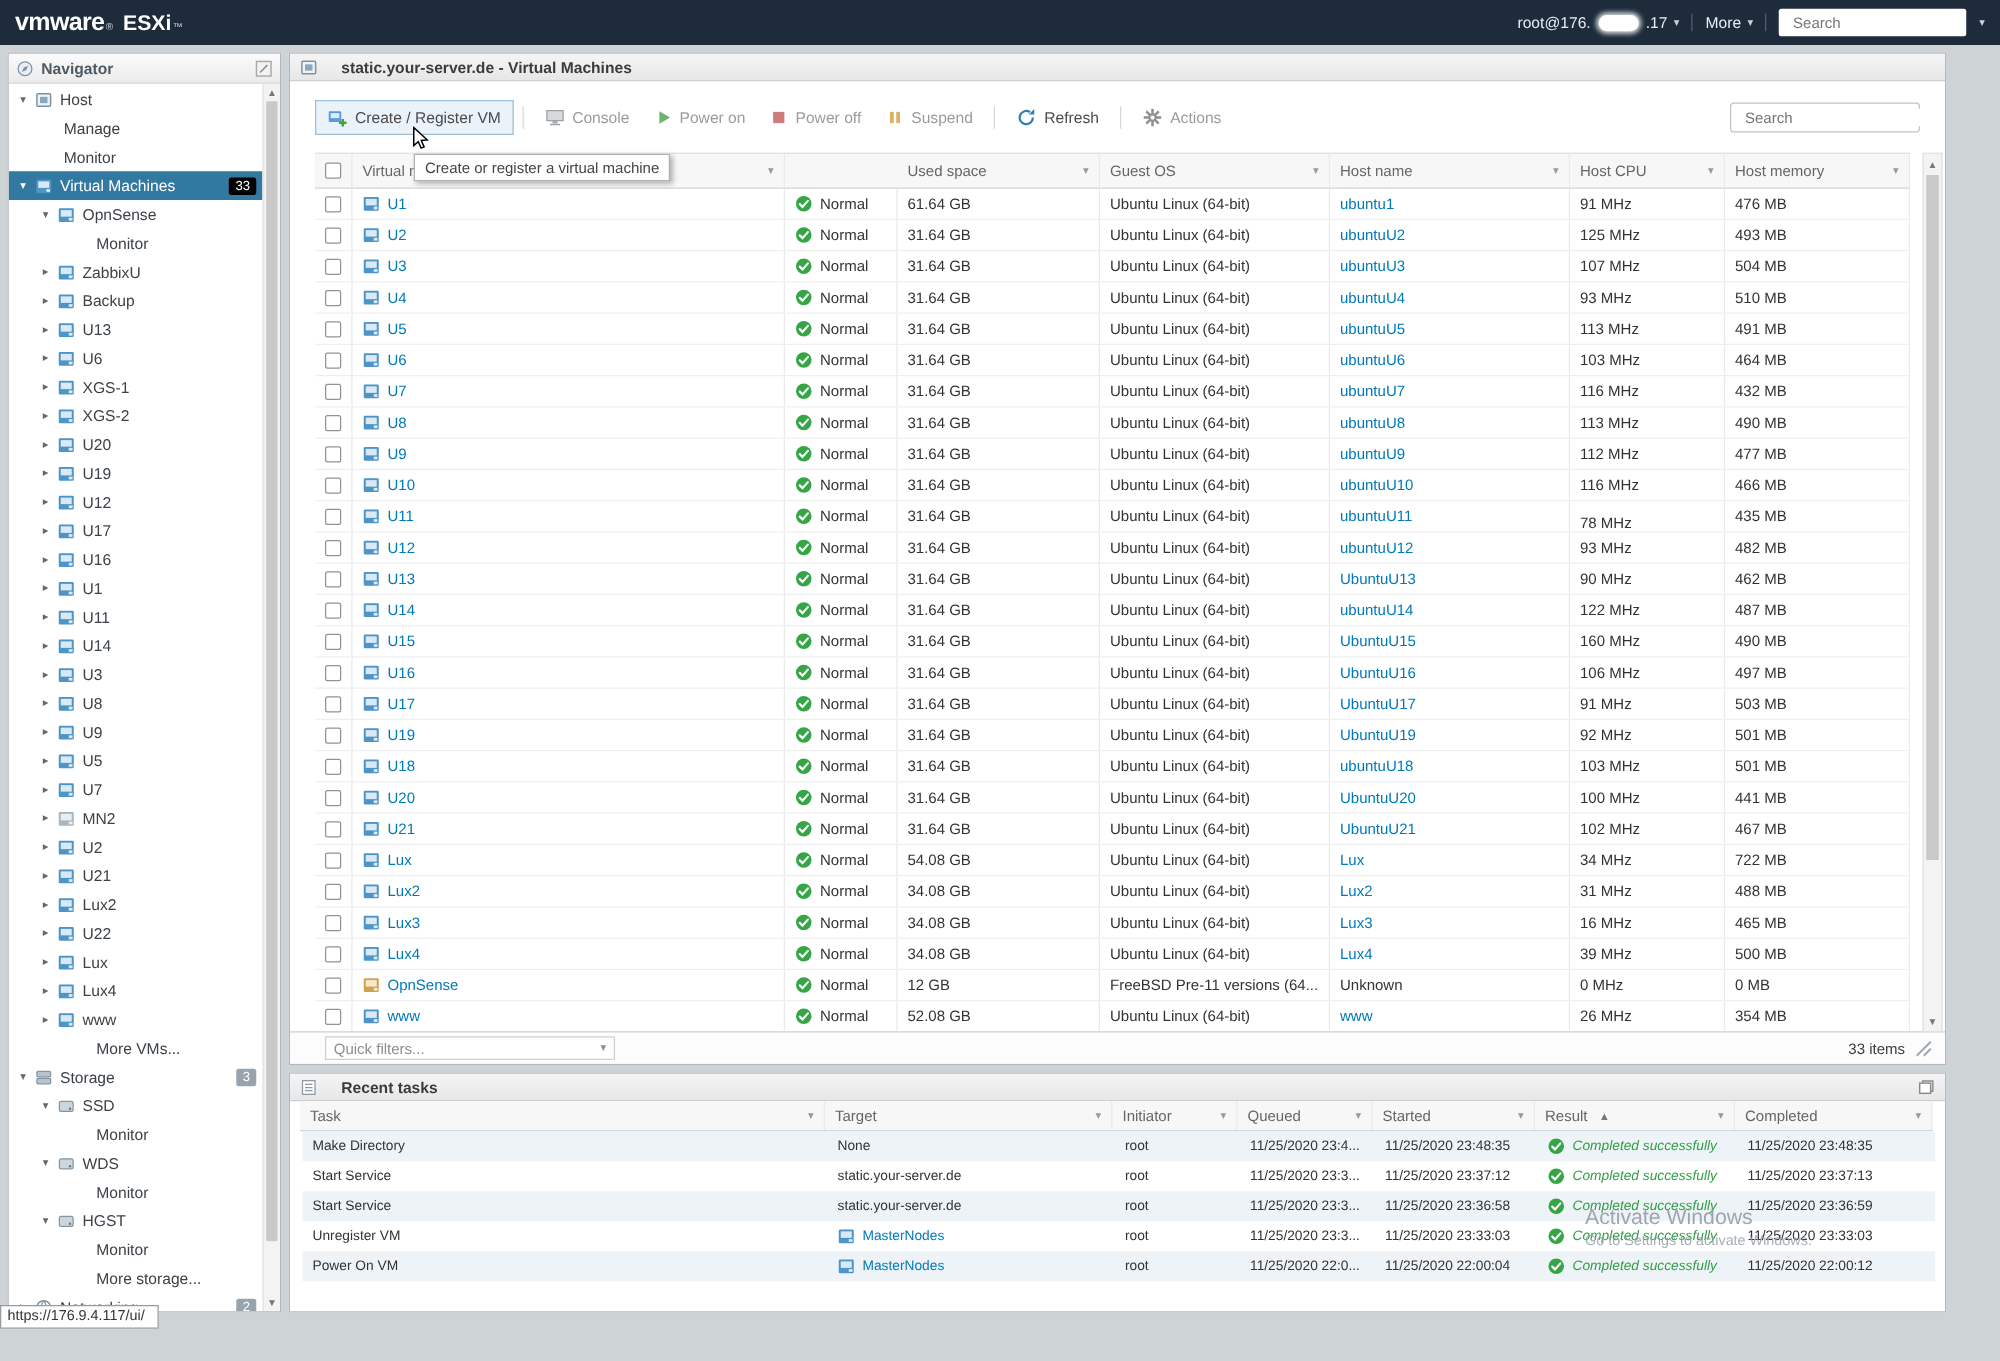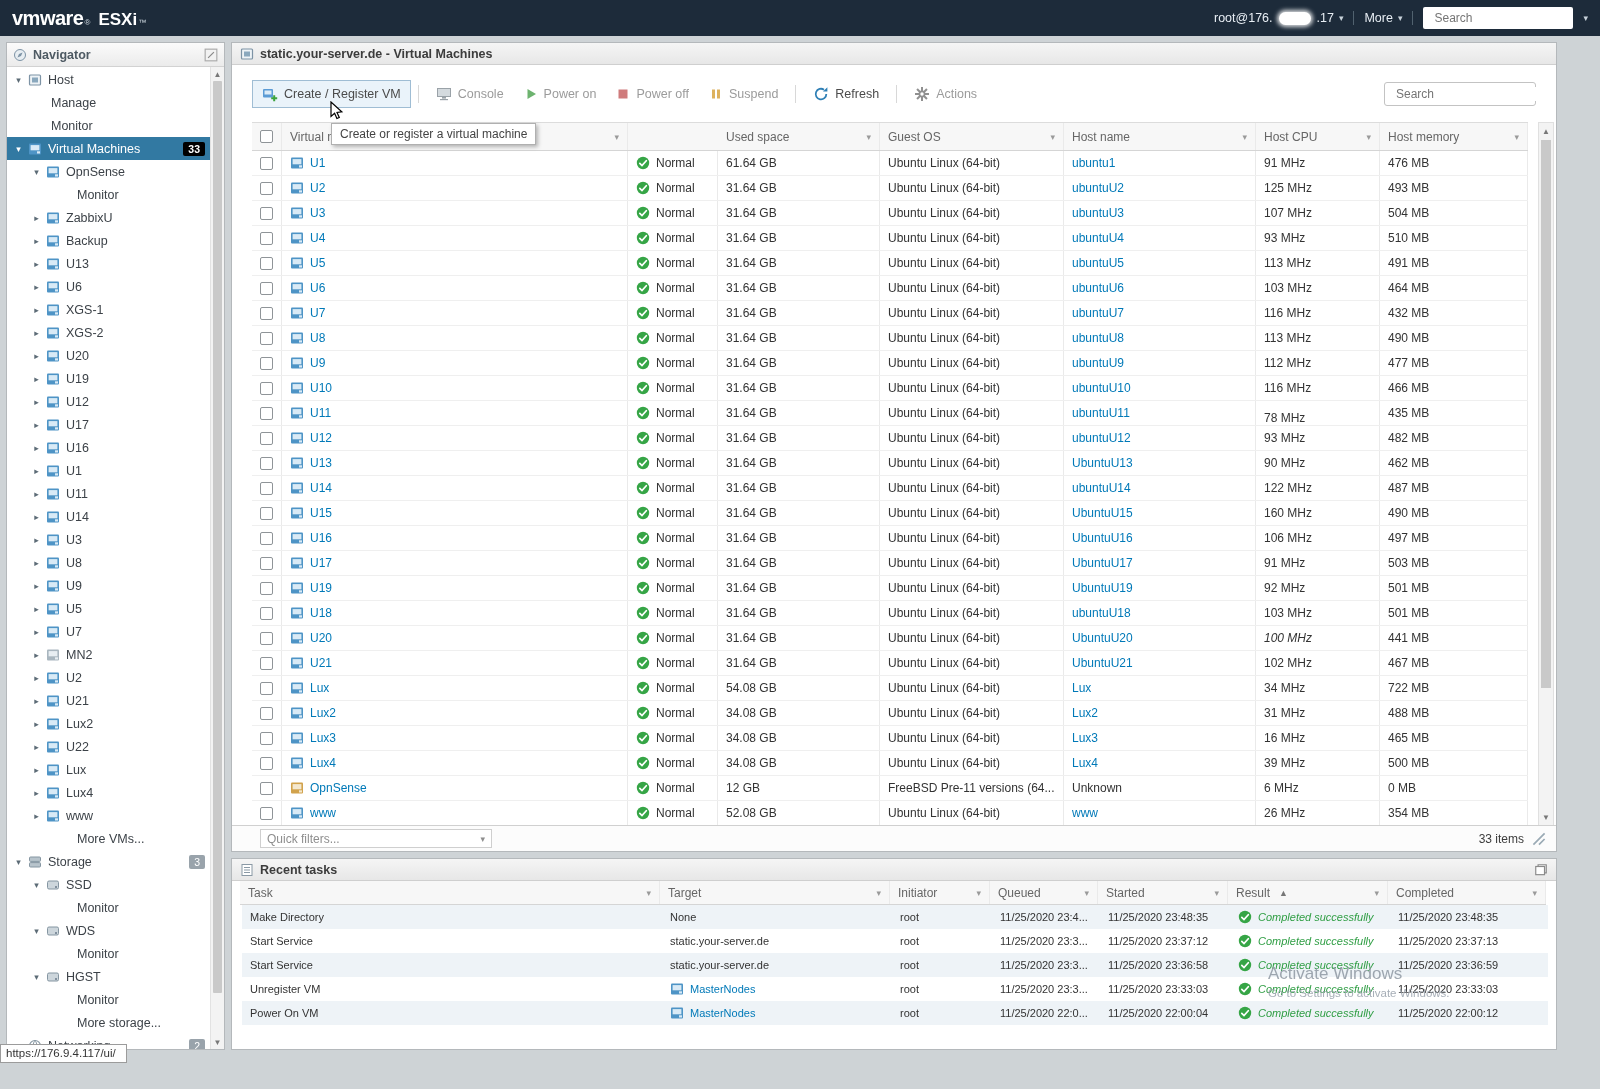--- a/index.html
+++ b/index.html
@@ -41,30 +41,30 @@
   .nav-rows { position:absolute; left:0; top:1px; right:14px; }
   .nav-row { height:23px; display:flex; align-items:center; gap:4px; cursor:pointer; white-space:nowrap; }
   .nav-row .tw { width:11px; flex:0 0 11px; font-size:9px; color:#5c6b76; text-align:center; }
   .nav-row .nicon { width:16px; flex:0 0 16px; height:14px; display:inline-flex; }
   .nav-row .nicon svg { width:14px; height:14px; }
   .nlabel { color:#3c4248; font-size:12.5px; }
   .nav-row.selected { background:#3279a2; }
   .nav-row.selected .nlabel, .nav-row.selected .tw { color:#fff; }
   .nbadge { margin-left:auto; margin-right:5px; background:#99a3ab; color:#fff; border-radius:2px;
             font-size:10.5px; padding:1px 5px; line-height:12px; }
-  .nav-row.selected .nbadge { background:#000000;font-weight:bold; }
+  .nav-row.selected .nbadge { background:#000000; }
   .sb-scroll { position:absolute; right:0; top:0; bottom:0; width:14px; background:#f3f3f3; border-left:1px solid #e2e2e2; }
   .sc-arrow { height:14px; display:flex; align-items:center; justify-content:center; font-size:8px; color:#777; }
   .sc-thumb { position:absolute; left:2px; right:2px; background:#c9c9c9; border-radius:1px; }
 
   
   .main { position:absolute; left:231px; top:42px; width:1326px; height:810px; background:#fff;
           border:1px solid #b4b8bb; display:flex; flex-direction:column; overflow:hidden; }
   .panel-title { height:22px; flex:0 0 22px; background:linear-gradient(#f5f5f5,#e7e7e7);
-                 border-bottom:1px solid #cfcfcf; display:flex; align-items:center; gap:6px;
+                 border-bottom:1px solid #cfcfcf; display:flex; align-items:center; gap:19px;
                  padding:0 8px; font-weight:bold; color:#3c3c3c; font-size:12.5px; }
   .toolbar { height:57px; flex:0 0 57px; display:flex; align-items:center; padding:0 20px; }
   .tbtn { display:flex; align-items:center; gap:6px; padding:5px 9px; color:#4b4b4b;
           font-size:12.5px; cursor:pointer; border:1px solid transparent; white-space:nowrap; }
   .tbtn.disabled { color:#9b9b9b; cursor:default; }
   .tbtn.hovered { border:1px solid #9fbdd4; background:#eaf3fa; }
   .tsep { width:1px; height:18px; background:#d8d8d8; margin:0 7px; flex:0 0 1px; }
   .toolbar-search { margin-left:auto; width:152px; height:24px; border:1px solid #c3c3c3;
                     border-radius:3px; display:flex; align-items:center; padding:0 6px; gap:5px; }
   .toolbar-search input { border:none; outline:none; flex:1; font-size:12px; font-family:inherit; color:#333; }
@@ -1485,21 +1485,21 @@
           </div>
           <div class="vm-cell" style="width: 162px;">
             <span>31.64 GB</span>
           </div>
           <div class="vm-cell" style="width: 184px;">
             <span>Ubuntu Linux (64-bit)</span>
           </div>
           <div class="vm-cell" style="width: 192px;">
             <a class="link">UbuntuU20</a>
           </div>
-          <div class="vm-cell" style="width: 124px; font-style: italic;">
+          <div class="vm-cell" style="width: 124px;">
             <span>100 MHz</span>
           </div>
           <div class="vm-cell" style="width: 148px;">
             <span>441 MB</span>
           </div>
         </div>
         <div class="vm-row">
           <div class="vm-cell" style="width: 30px;">
             <span class="cb"></span>
           </div>
@@ -1720,21 +1720,21 @@
           <div class="vm-cell" style="width: 162px;">
             <span>12 GB</span>
           </div>
           <div class="vm-cell" style="width: 184px;">
             <span>FreeBSD Pre-11 versions (64...</span>
           </div>
           <div class="vm-cell" style="width: 192px;">
             <span>Unknown</span>
           </div>
           <div class="vm-cell" style="width: 124px;">
-            <span>6 MHz</span>
+            <span>0 MHz</span>
           </div>
           <div class="vm-cell" style="width: 148px;">
             <span>0 MB</span>
           </div>
         </div>
         <div class="vm-row">
           <div class="vm-cell" style="width: 30px;">
             <span class="cb"></span>
           </div>
           <div class="vm-cell" style="width: 346px;">

